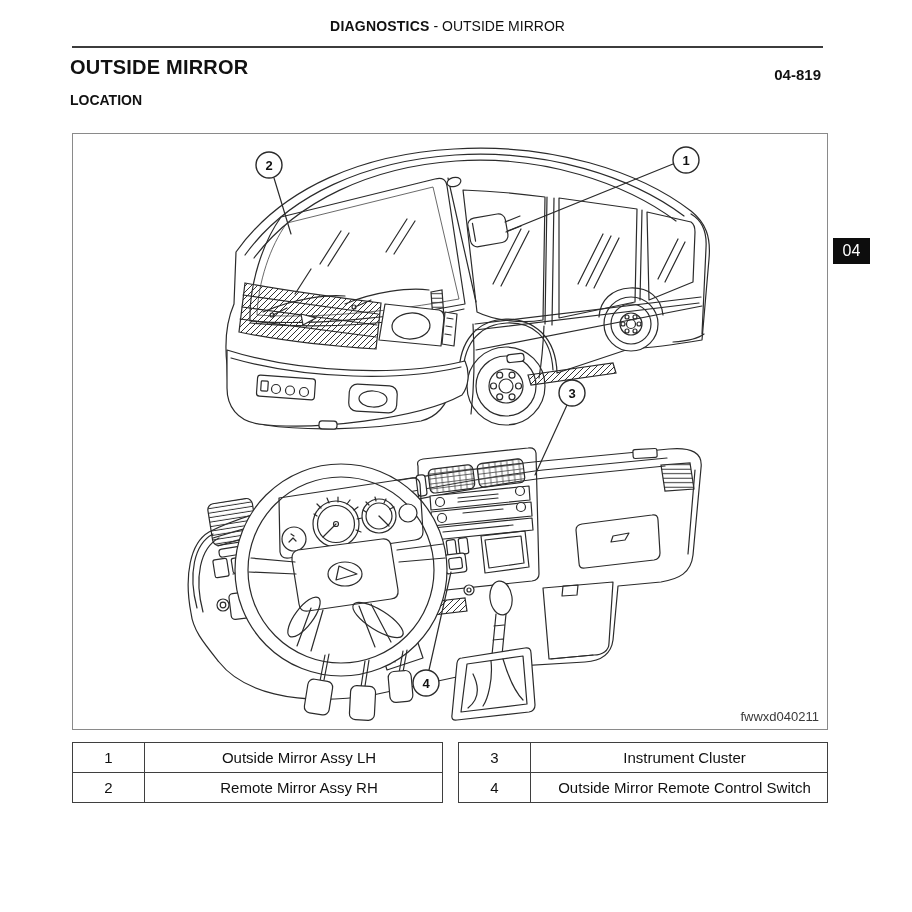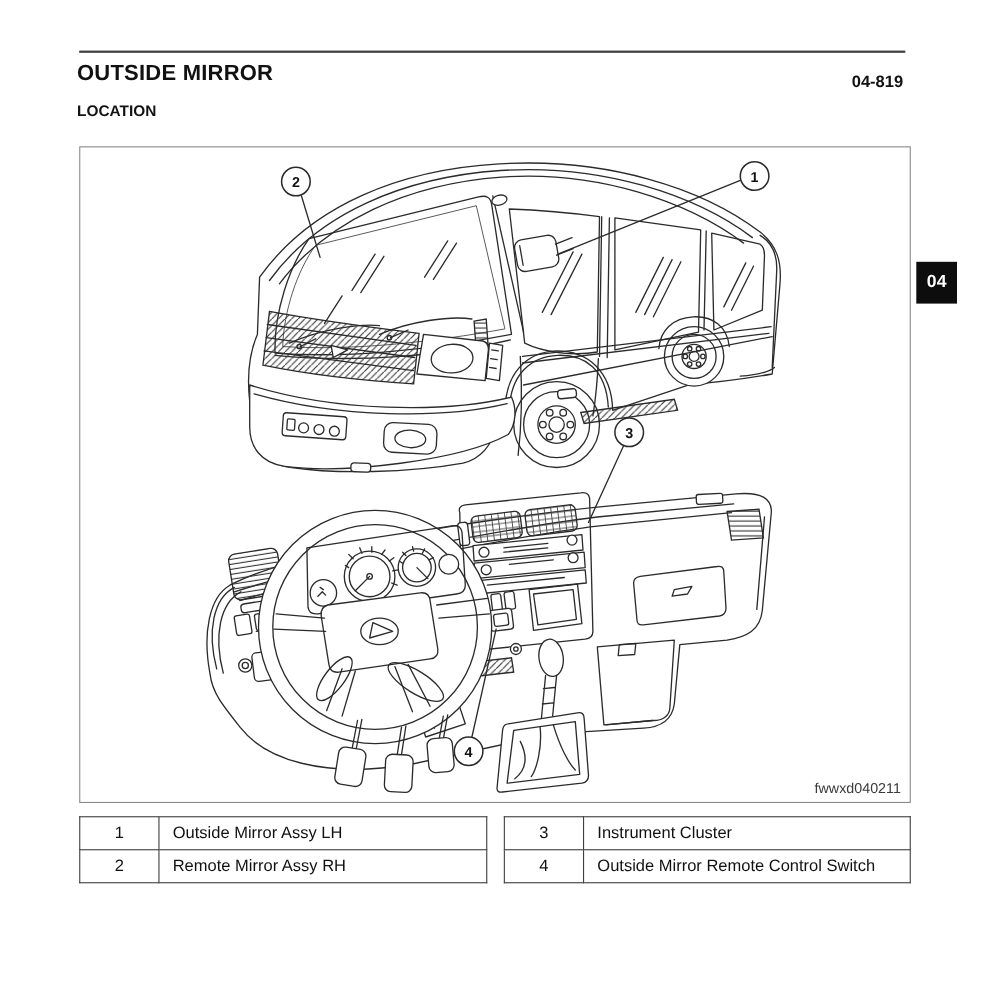--- a/index.html
+++ b/index.html
@@ -15,26 +15,26 @@
   .rule.top{top:46px;}
 
   .title{position:absolute;left:70px;top:56px;font-size:20px;font-weight:bold;letter-spacing:.2px;}
   .subtitle{position:absolute;left:70px;top:92px;font-size:14px;font-weight:bold;}
 
   
   .figbox{position:absolute;left:72px;top:133px;width:754px;height:595px;border:1px solid #8a8a8a;background:#fff;}
   .figcode{position:absolute;right:8px;bottom:5px;font-size:13px;color:#3a3a3a;}
 
   
-  .tab04{position:absolute;left:833px;top:238px;width:37px;height:38px;background:#0d0d0d;color:#fff;
-         display:flex;align-items:center;justify-content:center;font-size:16px;font-weight:bold;}
+  .tab04{position:absolute;left:833px;top:238px;width:37px;height:26px;background:#0d0d0d;color:#fff;
+         display:flex;align-items:center;justify-content:center;font-size:16px;font-weight:normal;}
 
   
   .legend{position:absolute;top:742px;border-collapse:collapse;table-layout:fixed;}
-  .legend td{border:1.5px solid #3f3f3f;height:27px;font-size:15px;color:#111;background:#fff;}
+  .legend td{border:1.5px solid #3f3f3f;height:27px;font-size:15px;color:#111;background:#fff;text-align:center;}
   .legend .num{width:69px;text-align:center;}
   .legend .lbl{padding-left:12px;}
   #tbl-left{left:72px;width:371px;}
   #tbl-right{left:458px;width:370px;}
 
   
   svg .ln{fill:none;stroke:#2b2b2b;stroke-width:1.2;stroke-linecap:round;stroke-linejoin:round;}
   svg .w{fill:#ffffff;stroke:#2b2b2b;stroke-width:1.2;stroke-linecap:round;stroke-linejoin:round;}
   svg .hx{fill:url(#hx);stroke:#2b2b2b;stroke-width:1.2;}
   svg .hh{fill:url(#hh);stroke:#2b2b2b;stroke-width:1.2;}
@@ -42,20 +42,21 @@
   svg .co{fill:#fff;stroke:#2b2b2b;stroke-width:1.4;}
   svg .ct{font-family:"Liberation Sans",sans-serif;font-size:13px;font-weight:bold;fill:#111;}
   svg .thin{fill:none;stroke:#444;stroke-width:.8;}
 </style>
 </head>
 <body>
 
 <div class="page">
 
   <div class="hdr">
+    <div class="hdr-center"><span class="b">DIAGNOSTICS</span> <span>- OUTSIDE MIRROR</span></div>
     <div class="hdr-num">04-819</div>
   </div>
   <div class="rule top"></div>
 
   <div class="title">OUTSIDE MIRROR</div>
   <div class="subtitle">LOCATION</div>
 
   <div class="tab04">04</div>
 
   <div class="figbox">

